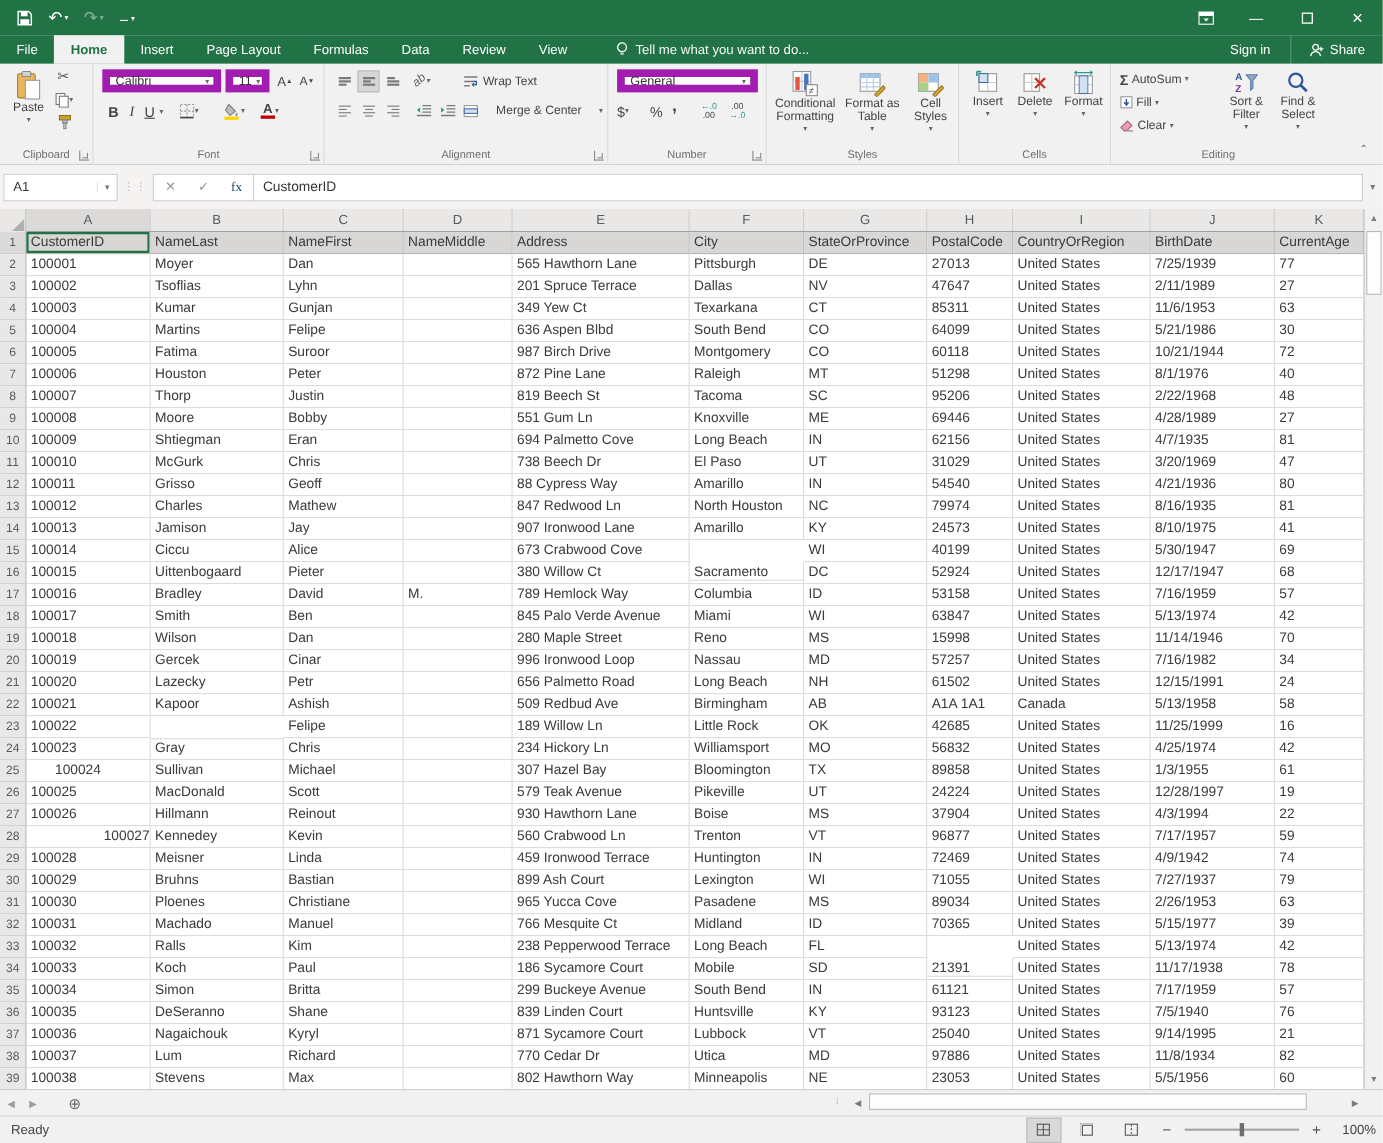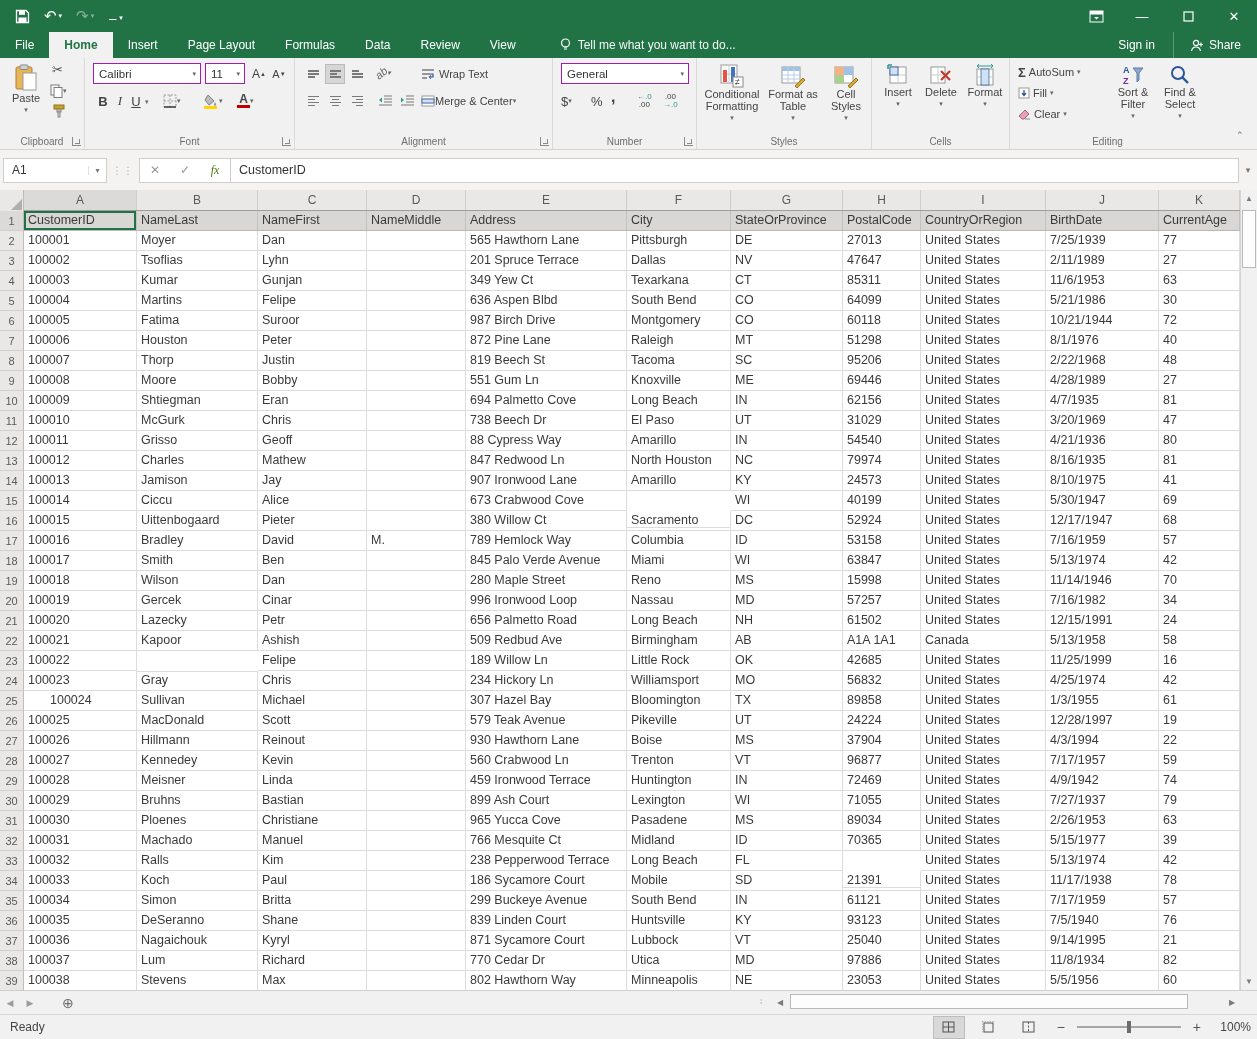--- a/index.html
+++ b/index.html
@@ -40,21 +40,21 @@
   .rgroup { position:absolute; top:0; height:91px; border-right:1px solid #dcdad8; }
   .glabel { position:absolute; bottom:2px; left:0; right:0; text-align:center;
     font-size:10px; color:#6e6e6e; }
   .launcher { position:absolute; bottom:3px; right:3px; width:9px; height:9px;
     border-left:1px solid #8a8a8a; border-bottom:1px solid #8a8a8a; }
   .launcher:after { content:""; position:absolute; right:1px; bottom:1px; width:4px;
     height:4px; border-right:1px solid #8a8a8a; border-bottom:1px solid #8a8a8a; }
   .bigbtn { display:flex; flex-direction:column; align-items:center;
     justify-content:flex-start; text-align:center; line-height:12px; padding-top:4px; }
   .arrow { font-size:7px; color:#666; }
-  .combo { background:#fff; border:1px solid #a21caf; height:21px; display:flex;
+  .combo { background:#fff; border:7px solid #a21caf; height:21px; display:flex;
     align-items:center; font-size:11.5px; padding-left:5px; color:#333;
     justify-content:space-between; }
   .combo .arrow { padding:0 4px; }
   .sbtn { display:inline-flex; align-items:center; justify-content:center;
     height:20px; color:#444; }
   .selbg { background:#d6d6d6; border:1px solid #bdbbb9; }
   .bars { display:inline-block; }
   .bars i { display:block; height:1.5px; background:#7a7a7a; margin:1.5px 0; }
 
   
@@ -62,21 +62,21 @@
     background:#f4f3f2; display:flex; align-items:center; }
   #namebox { width:104px; height:25px; background:#fff; border:1px solid #d0cecc;
     margin-left:3px; display:flex; align-items:center; font-size:12px; color:#333; }
   #namebox span.val { flex:1; padding-left:8px; }
   #nb-arrow { width:18px; text-align:center; color:#777; font-size:8px;
     border-left:1px solid #e3e1df; }
   #fb-dots { color:#b5b3b1; font-size:10px; letter-spacing:1px; padding:0 5px; }
   #fb-btns { display:flex; align-items:center; height:25px; background:#fff;
     border:1px solid #d0cecc; }
   .fb-btn { width:30px; text-align:center; color:#9a9896; font-size:12px; }
-  #fx { font-family:"Liberation Serif", serif; font-style:italic; color:#4d7c0f; }
+  #fx { font-family:"Liberation Serif", serif; color:#0c4a6e; }
   #formula-input { flex:1; height:25px; background:#fff; border:1px solid #d0cecc;
     border-left:none; display:flex; align-items:center; padding-left:8px;
     font-size:12.5px; color:#333; }
   #fb-expand { width:18px; text-align:center; color:#777; font-size:9px; }
 
   
   #grid { position:absolute; left:0; top:190px; width:1240px; height:800px;
     background:#fff; overflow:hidden; }
   #col-letters { display:flex; height:21px; background:#e9e8e7;
     border-bottom:1px solid #9e9e9e; }
@@ -359,21 +359,21 @@
           <path d="M6 1h8M6 4h8M6 7h8M1 10h13" stroke="#7a7a7a" stroke-width="1.2"></path>
           <path d="M4 2.5v5L1 5z" fill="#2b9a8f"></path>
         </svg>
     </span>
     <span class="sbtn abs" style="left:102px;top:33px;width:20px;">
       <svg width="15" height="12" viewBox="0 0 15 12">
           <path d="M6 1h8M6 4h8M6 7h8M1 10h13" stroke="#7a7a7a" stroke-width="1.2"></path>
           <path d="M1 2.5v5L4 5z" fill="#2b9a8f"></path>
         </svg>
     </span>
-    <span class="sbtn abs" style="left:126px;top:33px;gap:0;">
+    <span class="sbtn abs" style="left:126px;top:33px;gap:16px;">
       <svg width="14" height="12" viewBox="0 0 14 12">
           <rect x="1" y="1" width="12" height="10" fill="#fff" stroke="#999"></rect>
           <path d="M1 4h12M1 8h12" stroke="#c9c9c9"></path>
           <rect x="1" y="4" width="12" height="4" fill="#cfe1f3" stroke="#2b579a" stroke-width=".8"></rect>
         </svg>
       <span>Merge &amp; Center</span>
       <span class="arrow">▾</span>
     </span>
     <div class="glabel">Alignment</div>
     <div class="launcher"></div>
@@ -925,21 +925,21 @@
         <div class="cell" style="width: 161px;">930 Hawthorn Lane</div>
         <div class="cell" style="width: 104px;">Boise</div>
         <div class="cell" style="width: 112px;">MS</div>
         <div class="cell" style="width: 78px;">37904</div>
         <div class="cell" style="width: 125px;">United States</div>
         <div class="cell" style="width: 113px;">4/3/1994</div>
         <div class="cell" style="width: 81px;">22</div>
       </div>
       <div class="grow">
         <div class="rownum">28</div>
-        <div class="cell" style="width: 113px;">100027</div>
+        <div class="cell" style="width: 113px; text-align: right;">100027</div>
         <div class="cell" style="width: 121px;">Kennedey</div>
         <div class="cell" style="width: 109px;">Kevin</div>
         <div class="cell" style="width: 99px;"></div>
         <div class="cell" style="width: 161px;">560 Crabwood Ln</div>
         <div class="cell" style="width: 104px;">Trenton</div>
         <div class="cell" style="width: 112px;">VT</div>
         <div class="cell" style="width: 78px;">96877</div>
         <div class="cell" style="width: 125px;">United States</div>
         <div class="cell" style="width: 113px;">7/17/1957</div>
         <div class="cell" style="width: 81px;">59</div>

